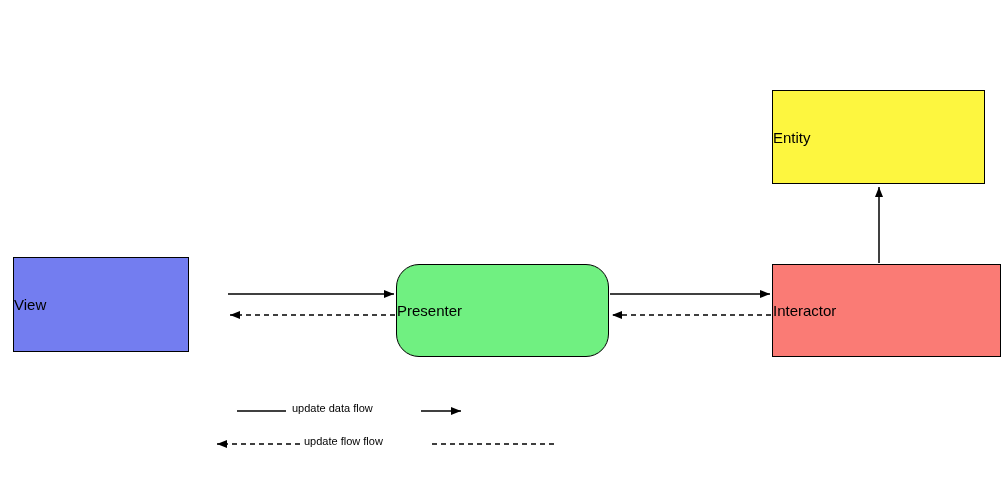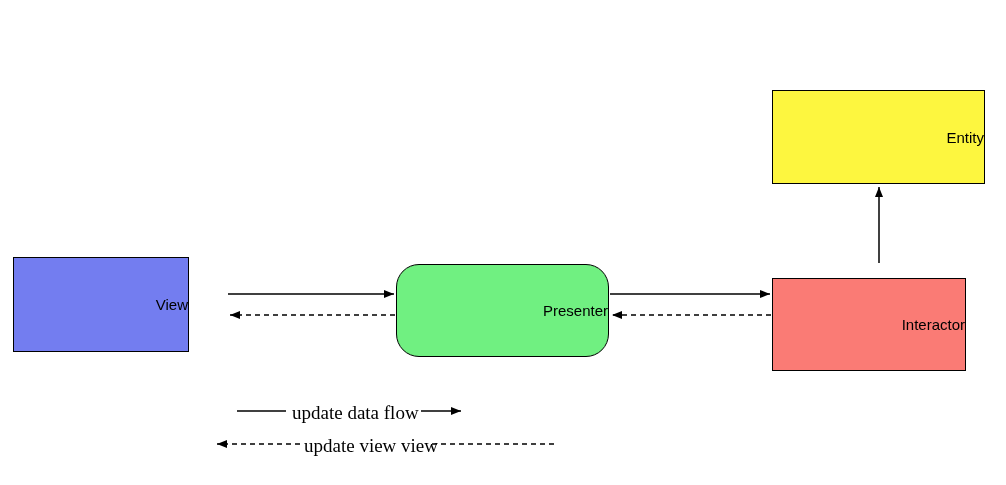--- a/index.html
+++ b/index.html
@@ -21,34 +21,33 @@
     top: 0;
     width: 1006px;
     height: 485px;
   }
   .node {
     position: absolute;
     box-sizing: border-box;
     border: 1.5px solid #000000;
     display: flex;
     align-items: center;
-    justify-content: flex-end;
+    justify-content: flex-start;
     font-size: 15px;
     color: #000000;
   }
   .node-view       { left: 13px;  top: 257px; width: 176px; height: 95px; }
   .node-presenter  { left: 396px; top: 264px; width: 213px; height: 93px; border-radius: 23px; }
-  .node-interactor { left: 772px; top: 278px; width: 194px; height: 93px; }
+  .node-interactor { left: 772px; top: 264px; width: 229px; height: 93px; }
   .node-entity     { left: 772px; top: 90px;  width: 213px; height: 94px; }
   .legend-label {
     position: absolute;
-    font-size: 19px;
+    font-size: 11px;
     color: #000000;
     white-space: nowrap;
-    font-family: Liberation Serif, serif;
   }
   .legend-data-label { left: 292px; top: 402px; }
   .legend-view-label { left: 304px; top: 435px; }
 </style>
 </head>
 <body>
 
 <div class="canvas">
 
   <svg class="wires" viewBox="0 0 1006 485" xmlns="http://www.w3.org/2000/svg">
@@ -86,15 +85,15 @@
   <div class="node node-interactor" style="background: rgb(250, 123, 117);">
     <span>Interactor</span>
   </div>
 
   <div class="node node-entity" style="background: rgb(253, 246, 63);">
     <span>Entity</span>
   </div>
 
   <div class="legend-label legend-data-label">update data flow</div>
 
-  <div class="legend-label legend-view-label">update view view</div>
+  <div class="legend-label legend-view-label">update flow flow</div>
 
 </div>
 
 </body></html>

